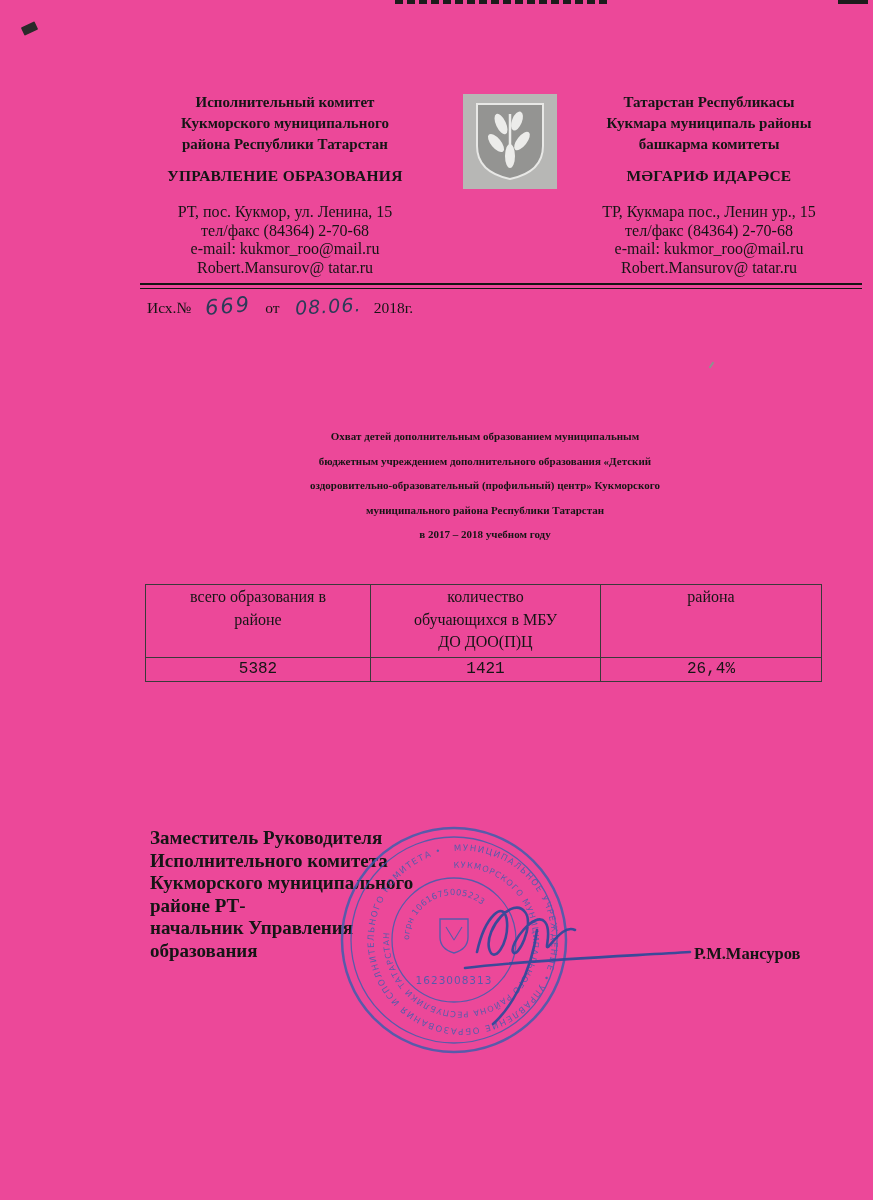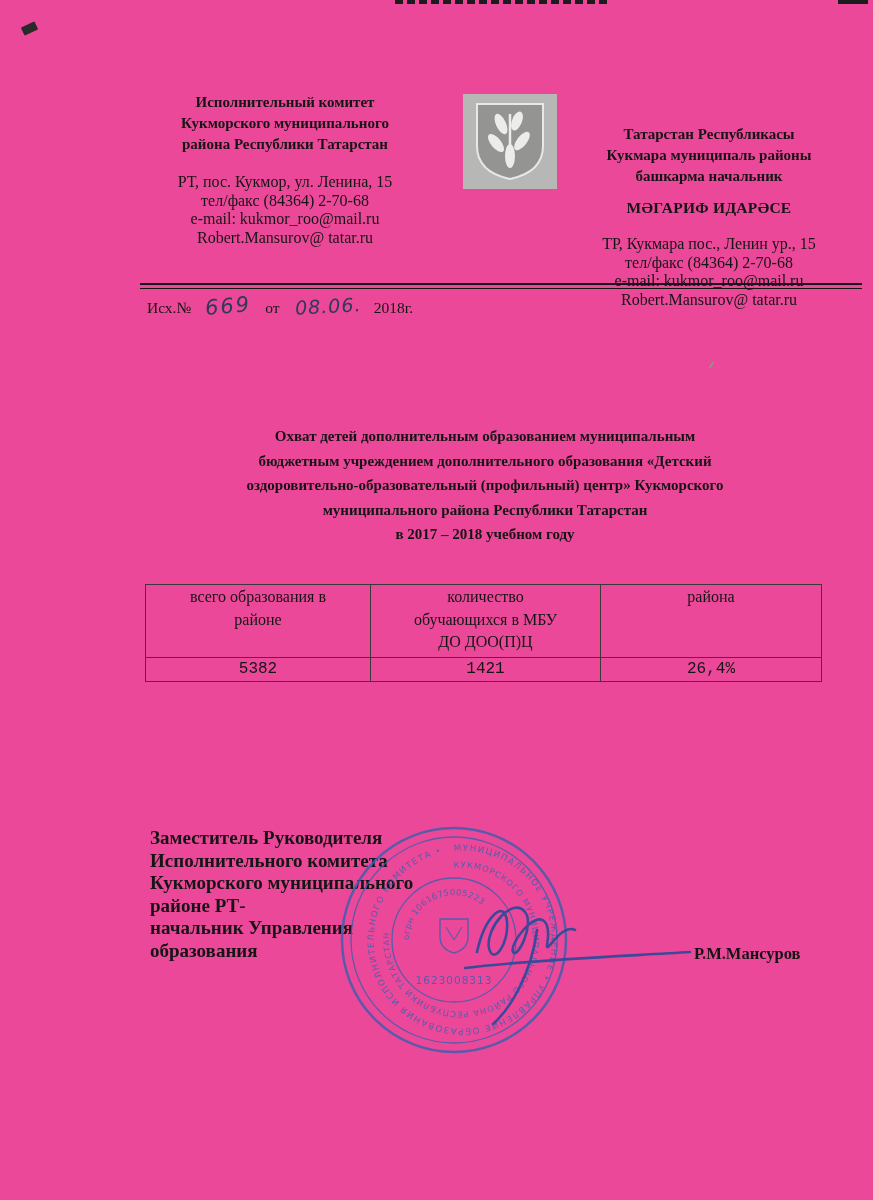--- a/index.html
+++ b/index.html
@@ -12,33 +12,33 @@
   .corner-mark{position:absolute;left:22px;top:24px;width:15px;height:9px;background:#2a2a2a;
         transform:rotate(-25deg);border-radius:1px;}
   .tick-mark{position:absolute;left:708px;top:364px;width:7px;height:2px;background:#909090;transform:rotate(-55deg);}
 
   
   .hdr{position:absolute;top:92px;text-align:center;}
   .hdr .org div{font-weight:700;font-size:15px;line-height:21px;}
   .hdr .dept{font-weight:700;font-size:15.5px;margin-top:12px;letter-spacing:.3px;}
   .hdr .addr{margin-top:18px;font-size:16px;line-height:18.5px;}
   .hdr-left{left:140px;width:290px;}
-  .hdr-right{left:556px;width:306px;margin-top:32px;}
+  .hdr-right{left:556px;width:306px;}
   .emblem{position:absolute;left:463px;top:94px;width:94px;height:95px;}
 
   .divider{position:absolute;left:140px;top:283px;width:722px;height:3px;
         border-top:2.5px solid #151515;border-bottom:1.5px solid #151515;}
 
   .refline{position:absolute;left:147px;top:294px;font-size:15.5px;white-space:nowrap;}
   .hand{font-family:"DejaVu Sans",sans-serif;font-style:italic;color:#2c3b58;display:inline-block;}
   .hand-num{font-size:21px;transform:rotate(-5deg);margin:0 10px;letter-spacing:2px;}
   .hand-date{font-size:19px;transform:rotate(-3deg);margin:0 8px 0 12px;letter-spacing:1px;}
 
   .title{position:absolute;left:100px;top:424px;width:770px;text-align:center;
-        font-weight:700;font-size:15px;line-height:24.5px;}
+        font-weight:700;font-size:11px;line-height:24.5px;}
 
   table.stats{position:absolute;left:145px;top:584px;border-collapse:collapse;table-layout:fixed;}
   table.stats td{border:1.5px solid #3a3a3a;text-align:center;vertical-align:top;
         font-size:16px;line-height:22.5px;padding:1px 4px;}
   table.stats tr.hrow td{height:70px;}
   table.stats tr.drow td{height:22px;padding:0 4px;vertical-align:middle;font-family:Liberation Mono, monospace;}
 
   .sigblock{position:absolute;left:150px;top:827px;font-weight:700;font-size:19px;line-height:22.5px;}
   .signame{position:absolute;left:694px;top:944px;font-weight:700;font-size:16.5px;}
 
@@ -54,20 +54,21 @@
   <div class="dash2"></div>
   <div class="corner-mark"></div>
   <div class="tick-mark"></div>
 
   <div class="hdr hdr-left">
     <div class="org">
       <div>Исполнительный комитет</div>
       <div>Кукморского муниципального</div>
       <div>района Республики Татарстан</div>
     </div>
+    <div class="dept">УПРАВЛЕНИЕ ОБРАЗОВАНИЯ</div>
     <div class="addr">
       <div>РТ, пос. Кукмор, ул. Ленина, 15</div>
       <div>тел/факс (84364) 2-70-68</div>
       <div>e-mail: kukmor_roo@mail.ru</div>
       <div>Robert.Mansurov@ tatar.ru</div>
     </div>
   </div>
 
   <svg class="emblem" viewBox="0 0 94 95">
     <rect x="0" y="0" width="94" height="95" fill="#b7b7b5"></rect>
@@ -79,21 +80,21 @@
       <ellipse cx="33" cy="49" rx="5" ry="11" transform="rotate(-40 33 49)"></ellipse>
       <ellipse cx="59" cy="47" rx="5" ry="11" transform="rotate(38 59 47)"></ellipse>
       <ellipse cx="47" cy="62" rx="5" ry="12"></ellipse>
     </g>
   </svg>
 
   <div class="hdr hdr-right">
     <div class="org">
       <div>Татарстан Республикасы</div>
       <div>Кукмара муниципаль районы</div>
-      <div>башкарма начальник</div>
+      <div>башкарма комитеты</div>
     </div>
     <div class="dept">МӘГАРИФ ИДАРӘСЕ</div>
     <div class="addr">
       <div>ТР, Кукмара пос., Ленин ур., 15</div>
       <div>тел/факс (84364) 2-70-68</div>
       <div>e-mail: kukmor_roo@mail.ru</div>
       <div>Robert.Mansurov@ tatar.ru</div>
     </div>
   </div>
 

